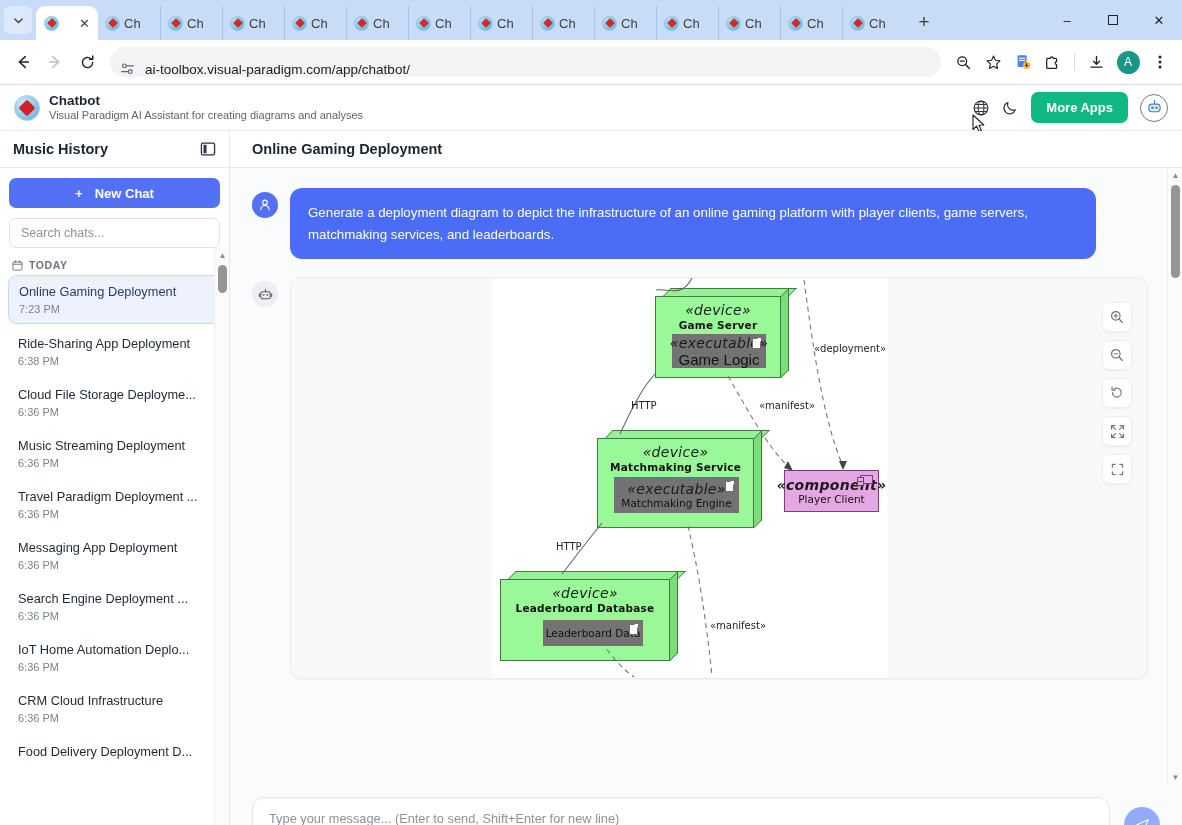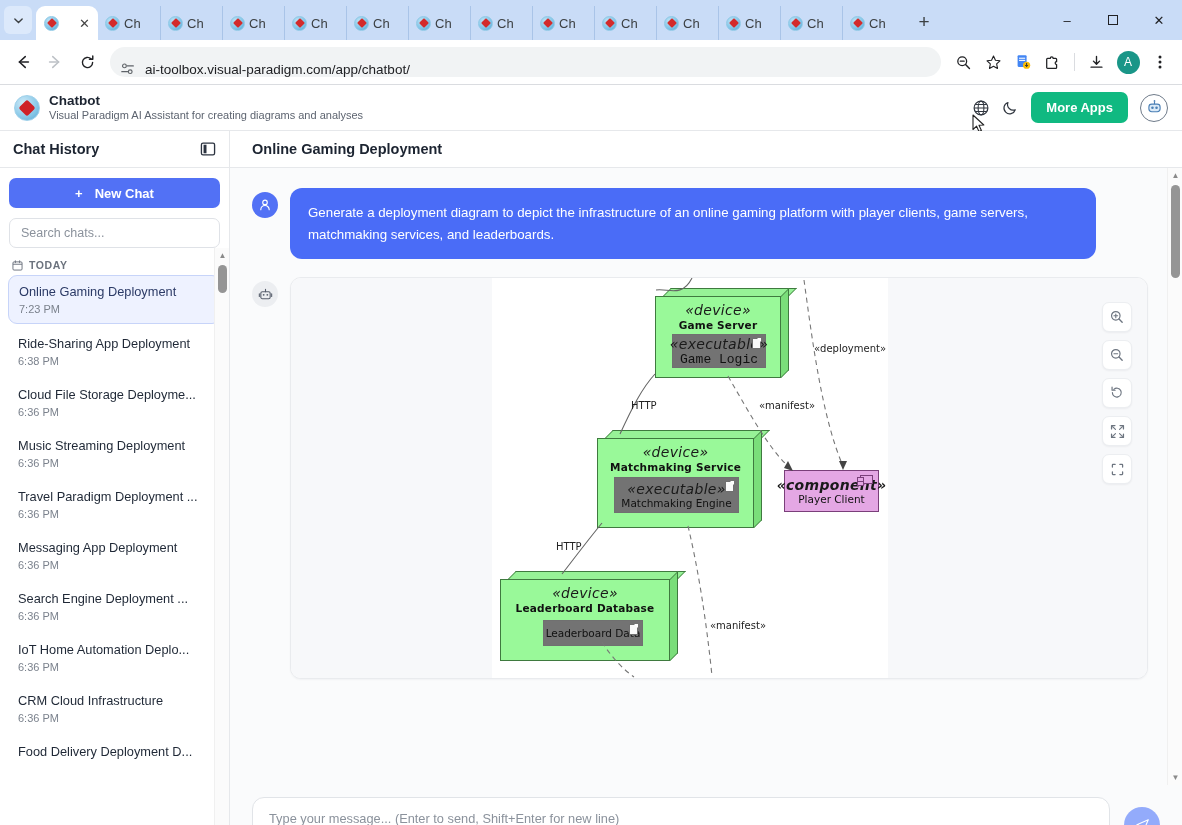--- a/index.html
+++ b/index.html
@@ -502,21 +502,21 @@
 </div>
 
 <svg class="cursor-arrow" width="14" height="20" viewBox="0 0 14 20">
   <path d="M1 1 L1 15.5 L4.6 12.2 L7 17.6 L9.4 16.5 L7 11.3 L11.8 11z" fill="#fff" stroke="#222" stroke-width="1.1" stroke-linejoin="round"></path>
 </svg>
 
 <div class="app-body">
 
   <aside class="sidebar">
     <div class="sb-head">
-      <span class="sb-title">Chat History</span>
+      <span class="sb-title">Music History</span>
       <span class="sb-collapse">
         <svg width="16" height="16" viewBox="0 0 18 18">
           <rect x="1.6" y="2.4" width="14.8" height="13.2" rx="1.8" stroke="#2b3340" stroke-width="1.5" fill="none"></rect>
           <rect x="4" y="4.2" width="3.3" height="9.6" fill="#2b3340"></rect>
         </svg>
       </span>
     </div>
 
     <div class="sb-actions">
       <button class="new-chat-btn">
@@ -621,21 +621,21 @@
 
               <div class="uml-node" style="left:163px;top:10px;width:134px;height:90px;">
                 <div class="node-top" style="width:126px;"></div>
                 <div class="node-side" style="left:126px;height:82px;margin-top:8px;"></div>
                 <div class="node-face" style="width:126px;height:82px;">
                   <div class="node-stereo" style="margin-top:5px;">«device»</div>
                   <div class="node-name">Game Server</div>
                   <div class="artifact" style="left:16px;top:37px;width:94px;height:34px;">
                     <span class="artifact-corner"></span>
                     <div class="node-stereo">«executable»</div>
-                    <div style="font-size:13px;font-family:Liberation Mono, monospace;color:#111;">Game Logic</div>
+                    <div style="font-size:15px;font-family:Liberation Sans, sans-serif;color:#111;">Game Logic</div>
                   </div>
                 </div>
               </div>
 
               <div class="uml-node" style="left:105px;top:152px;width:165px;height:98px;">
                 <div class="node-top" style="width:157px;"></div>
                 <div class="node-side" style="left:157px;height:90px;margin-top:8px;"></div>
                 <div class="node-face" style="width:157px;height:90px;">
                   <div class="node-stereo" style="margin-top:5px;">«device»</div>
                   <div class="node-name">Matchmaking Service</div>

